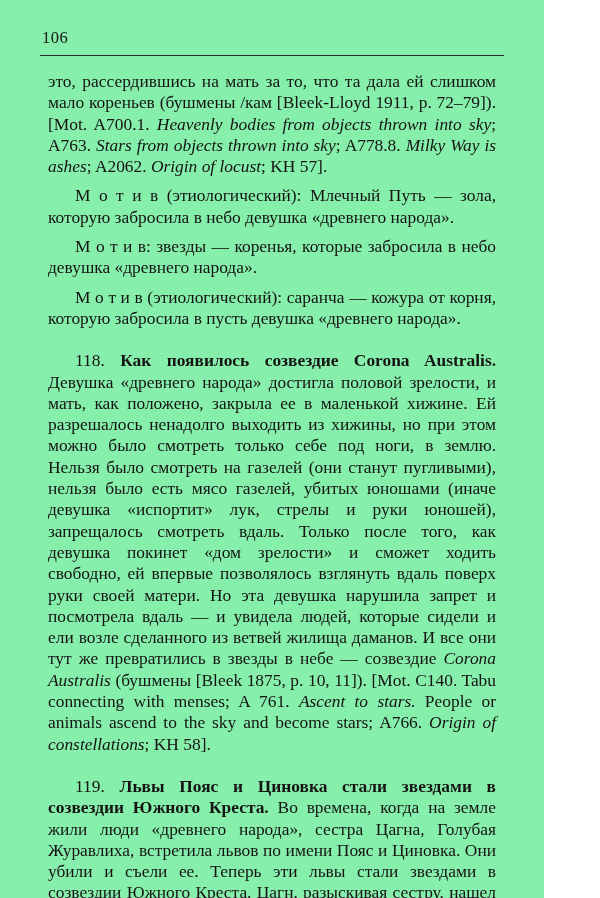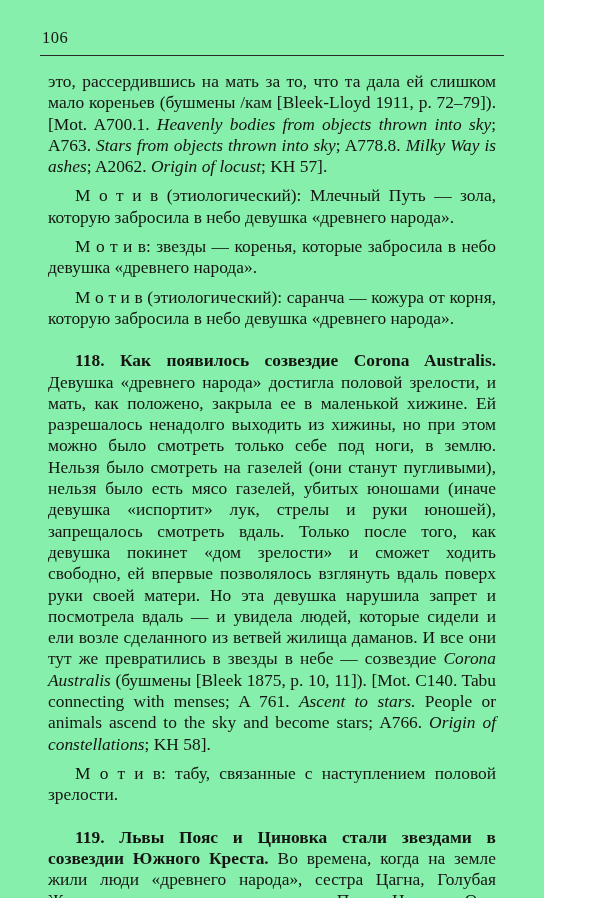--- a/index.html
+++ b/index.html
@@ -43,32 +43,31 @@
     margin: 8px;
   }
   .para.indent {
     text-indent: 27px;
   }
   .para.space-before {
     margin-top: 21px;
   }
   .run-r { font-style: normal; font-weight: normal; }
   .run-i { font-style: italic; }
-  .run-b { font-weight: bold; }
+  .run-b { font-weight: normal; }
   .run-bi { font-weight: bold; }
 </style>
 </head>
 <body>
 
 <div class="page">
   <div class="page-header">
     <span class="page-number">106</span>
   </div>
   <div class="page-body">
       <p class="para"><span class="run-r">это, рассердившись на мать за то, что та дала ей слишком мало кореньев (бушмены /кам [Bleek-Lloyd 1911, p. 72–79]). [Mot. A700.1. </span><span class="run-i">Heavenly bodies from objects thrown into sky</span><span class="run-r">; A763. </span><span class="run-i">Stars from objects thrown into sky</span><span class="run-r">; A778.8. </span><span class="run-i">Milky Way is ashes</span><span class="run-r">; A2062. </span><span class="run-i">Origin of locust</span><span class="run-r">; KH 57].</span></p>
       <p class="para indent"><span class="run-r">М о т и в (этиологический): Млечный Путь — зола, которую забросила в небо девушка «древнего народа».</span></p>
       <p class="para indent"><span class="run-r">М о т и в: звезды — коренья, которые забросила в небо девушка «древнего народа».</span></p>
-      <p class="para indent"><span class="run-r">М о т и в (этиологический): саранча — кожура от корня, которую забросила в небо девушка «древнего народа».</span></p>
+      <p class="para indent"><span class="run-r">М о т и в (этиологический): саранча — кожура от корня, которую забросила в пусть девушка «древнего народа».</span></p>
       <p class="para indent space-before"><span class="run-b">118. </span><span class="run-bi">Как появилось созвездие Corona Australis.</span><span class="run-r"> Девушка «древнего народа» достигла половой зрелости, и мать, как положено, закрыла ее в маленькой хижине. Ей разрешалось ненадолго выходить из хижины, но при этом можно было смотреть только себе под ноги, в землю. Нельзя было смотреть на газелей (они станут пугливыми), нельзя было есть мясо газелей, убитых юношами (иначе девушка «испортит» лук, стрелы и руки юношей), запрещалось смотреть вдаль. Только после того, как девушка покинет «дом зрелости» и сможет ходить свободно, ей впервые позволялось взглянуть вдаль поверх руки своей матери. Но эта девушка нарушила запрет и посмотрела вдаль — и увидела людей, которые сидели и ели возле сделанного из ветвей жилища даманов. И все они тут же превратились в звезды в небе — созвездие </span><span class="run-i">Corona Australis</span><span class="run-r"> (бушмены [Bleek 1875, p. 10, 11]). [Mot. C140. Tabu connecting with menses; A 761. </span><span class="run-i">Ascent to stars.</span><span class="run-r"> People or animals ascend to the sky and become stars; A766. </span><span class="run-i">Origin of constellations</span><span class="run-r">; KH 58].</span></p>
-      <p class="para indent"><span class="run-r">М о т и в: табу, связанные с наступлением половой зрелости.</span></p>
       <p class="para indent space-before"><span class="run-b">119. </span><span class="run-bi">Львы Пояс и Циновка стали звездами в созвездии Южного Креста.</span><span class="run-r"> Во времена, когда на земле жили люди «древнего народа», сестра Цагна, Голубая Журавлиха, встретила львов по имени Пояс и Циновка. Они убили и съели ее. Теперь эти львы стали звездами в созвездии Южного Креста. Цагн, разыскивая сестру, нашел ее вилочковую кость, которая выскочила изо рта Пояса, и положил вилочку в воду, чтобы воскресить сестру. Он ее проведывал, а когда решил, что Журавлиха уже выросла, взял одежду для нее и пришел к водоему. Подкравшись, Цагн схватил Журавлиху и натер ее лицо пóтом своих подмышек — пусть она почувствует его запах. Цагн сказал ей, что о</span></p>
     </div>
 </div>
 
 </body></html>

